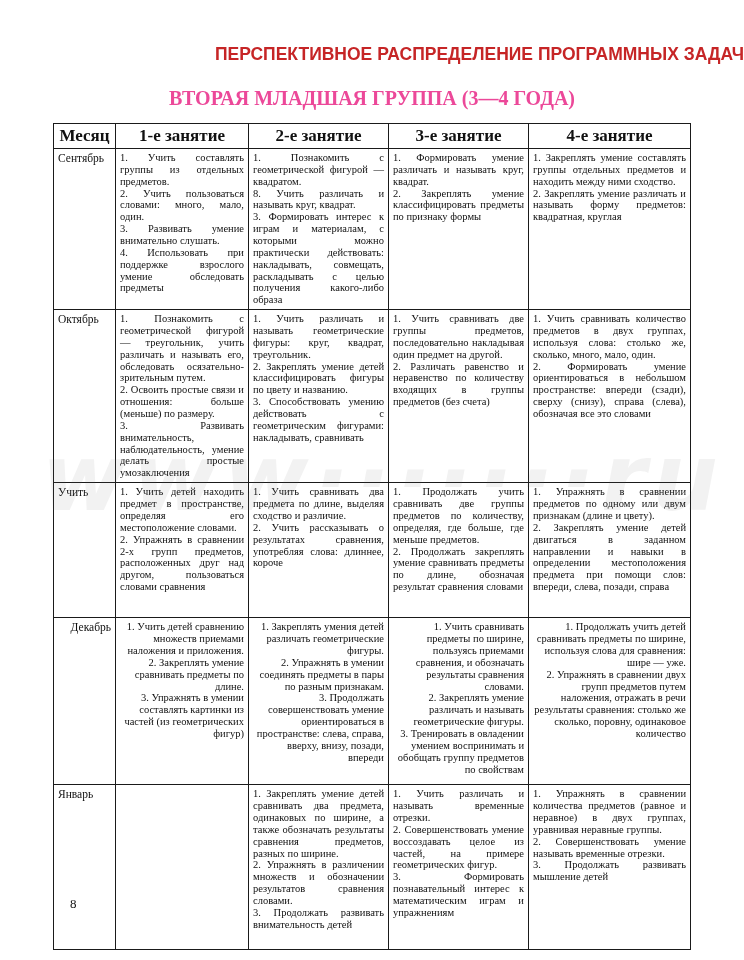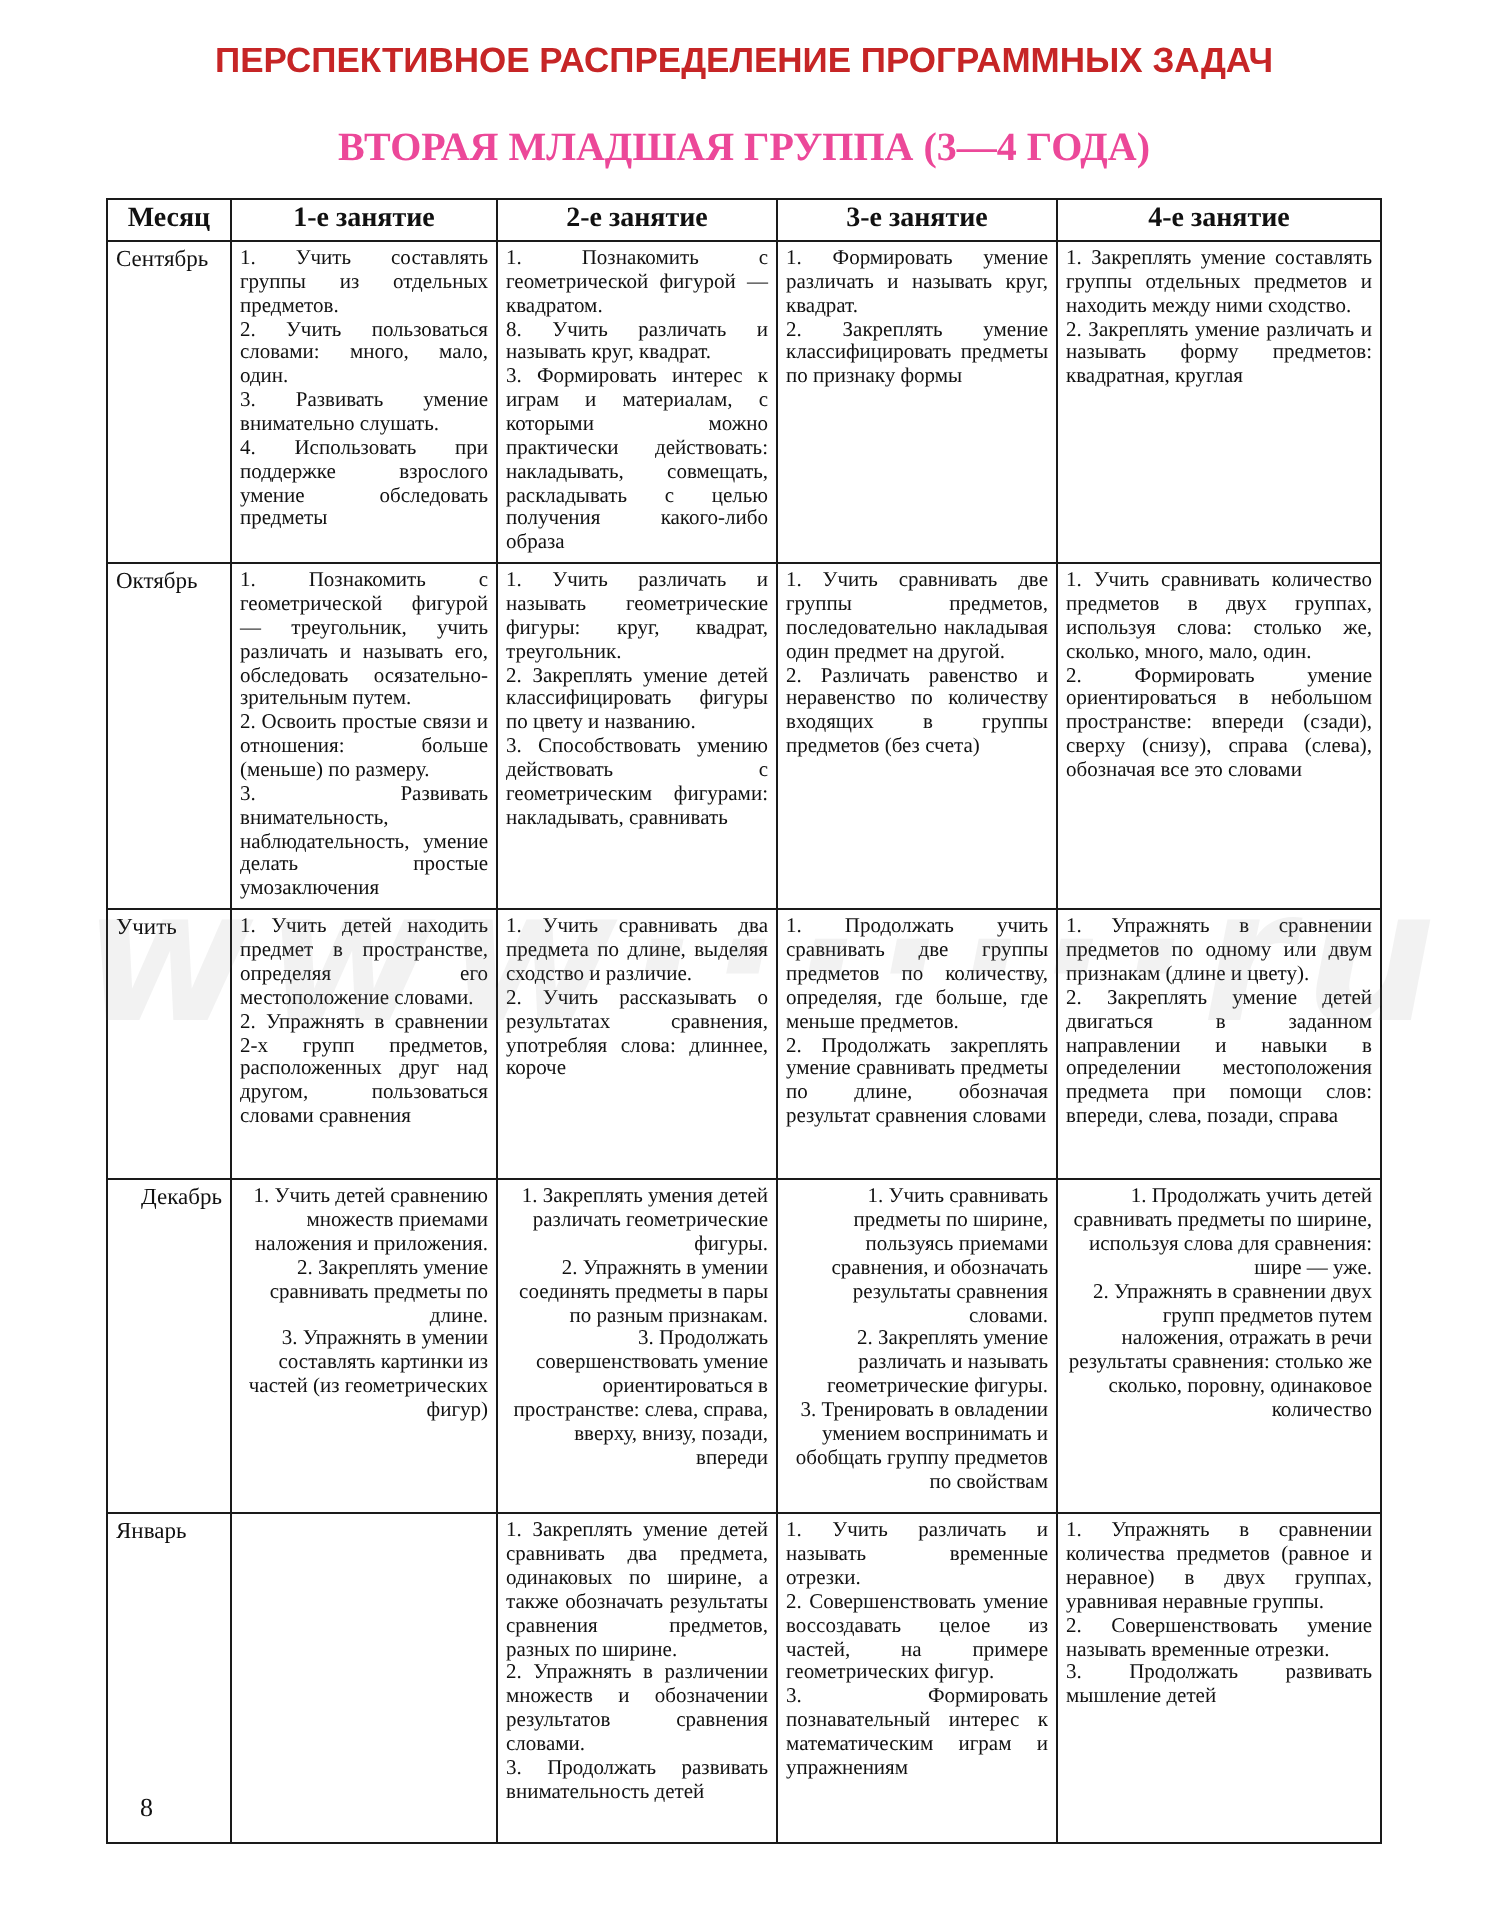--- a/index.html
+++ b/index.html
@@ -6,22 +6,22 @@
   .page {
     position: relative;
     width: 744px; height: 960px;
     margin: 0 auto;
     background: #ffffff;
     overflow: hidden;
     font-family: "Liberation Serif", serif;
     color: #111;
   }
   .doc-title {
-    margin-top: 20px;
-    text-align: center;
+    margin-top: 44px;
+    text-align: right;
     font-family: "Liberation Sans", sans-serif;
     font-weight: 700;
     font-size: 17.5px;
     letter-spacing: 0px;
     color: #c62526;
   }
   .doc-subtitle {
     margin-top: 22px;
     text-align: center;
     font-family: "Liberation Serif", serif;
@@ -35,21 +35,21 @@
     width: 637px;
     margin: 13px auto 0 auto;
     border: 1.5px solid #1a1a1a;
   }
   table.schedule th, table.schedule td {
     border: 1px solid #1a1a1a;
     vertical-align: top;
     padding: 3px 4px;
   }
   table.schedule th {
-    font-size: 14px;
+    font-size: 17px;
     font-weight: 700;
     height: 16px;
     padding: 2px 2px;
   }
   td.month-cell {
     font-size: 11.5px;
     padding-top: 4px;
     padding-left: 6px;
     text-align: left;
   }

